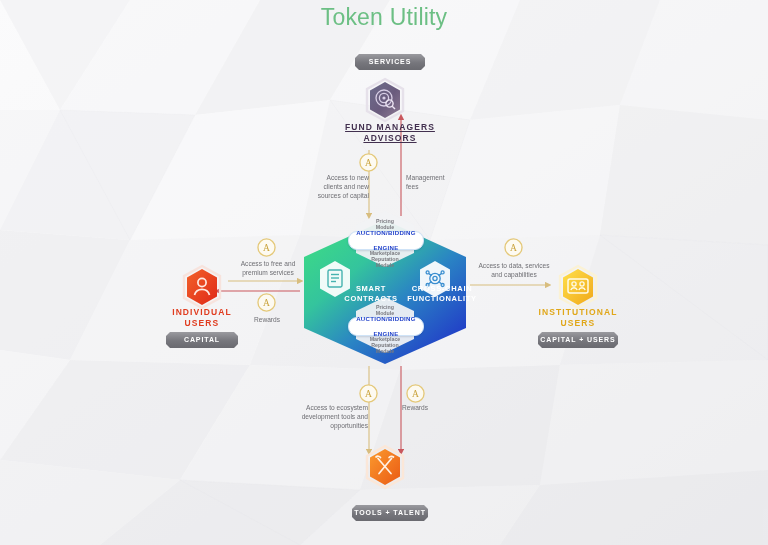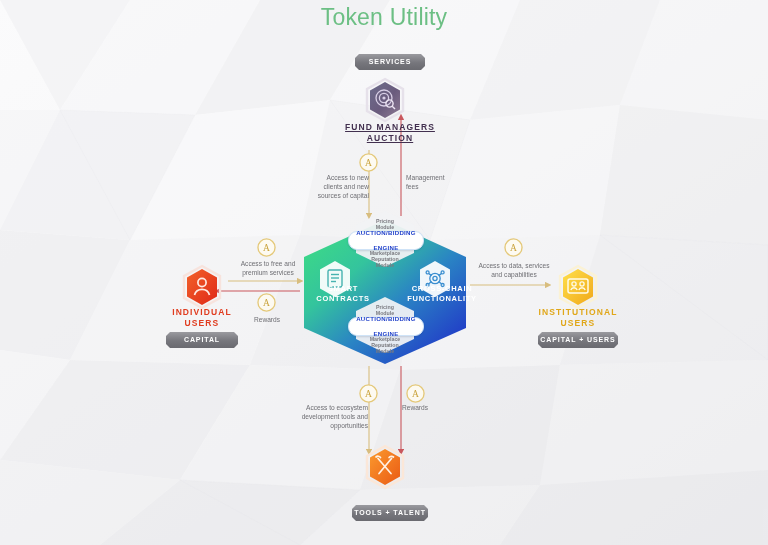--- a/index.html
+++ b/index.html
@@ -62,21 +62,21 @@
   .atoken{position:absolute;width:19px;height:19px;}
 
   
   #core{position:absolute;left:300px;top:218px;width:170px;height:148px;}
   #core svg{position:absolute;left:0;top:0;}
 
   .corelabel{
     position:absolute;color:#ffffff;font-size:7.5px;font-weight:700;
     letter-spacing:.7px;line-height:10px;text-align:center;
   }
-  #label-smart{left:292px;top:284px;width:62px;padding-left:20px;}
+  #label-smart{left:320px;top:284px;width:62px;padding-left:20px;}
   #label-cross{left:406px;top:284px;width:72px;}
 
   
   .modstack{position:absolute;width:64px;}
   .modtop,.modbot{
     position:absolute;left:0;width:64px;text-align:center;
     color:#7b7b80;font-size:5.3px;line-height:6.2px;font-weight:600;
   }
   .pill{
     position:absolute;left:-5px;width:74px;height:17px;
@@ -187,21 +187,21 @@
       </g>
       <g fill="none" stroke="#efe7f5" stroke-width="1.4">
         <circle cx="24.5" cy="25.5" r="3.6"></circle>
         <line x1="27.2" y1="28.2" x2="30" y2="31"></line>
       </g>
     </svg>
   </div>
 
   <div class="node-label" id="label-fund">
     <div>FUND MANAGERS</div>
-    <div>AUCTION</div>
+    <div>ADVISORS</div>
   </div>
 
   <svg class="atoken" style="left:359px;top:153px;" viewBox="0 0 20 20">
     <circle cx="10" cy="10" r="9" fill="#fdfaf1" stroke="#e4c878" stroke-width="1.4"></circle>
     <text x="10" y="13.6" font-family="Liberation Serif, serif" font-size="10" fill="#c9a23a" text-anchor="middle">A</text>
   </svg>
 
   <div class="flowtext r" style="left:293px;top:173px;width:76px;">
     <div>Access to new</div>
     <div>clients and new</div>

